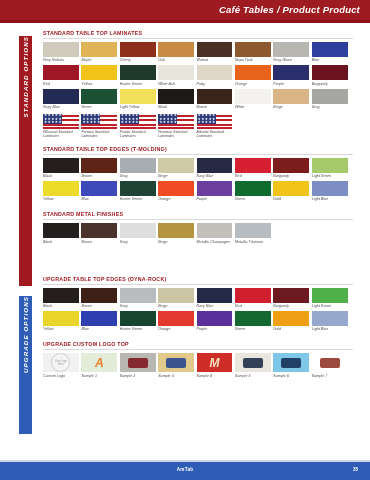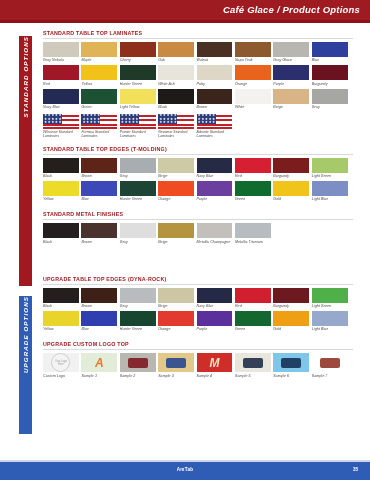--- a/index.html
+++ b/index.html
@@ -150,21 +150,21 @@
     position:absolute;right:12px;top:5px;
     color:#ffffff;font-size:4.6px;font-weight:bold;
   }
 </style>
 </head>
 <body>
 
 <div class="page">
 
   <div class="header">
-    <div class="header-title">Café  Glace / Product Options</div>
+    <div class="header-title">Café  Tables / Product Product</div>
   </div>
   <div class="header-rule"></div>
 
   <div class="sidetab tab-standard">
     <span>STANDARD OPTIONS</span>
   </div>
   <div class="sidetab tab-upgrade">
     <span>UPGRADE OPTIONS</span>
   </div>
 

